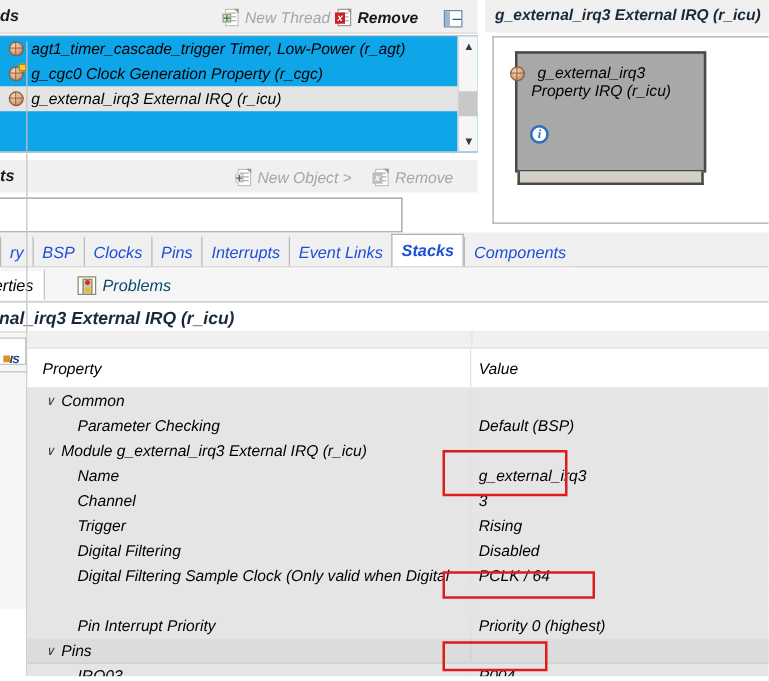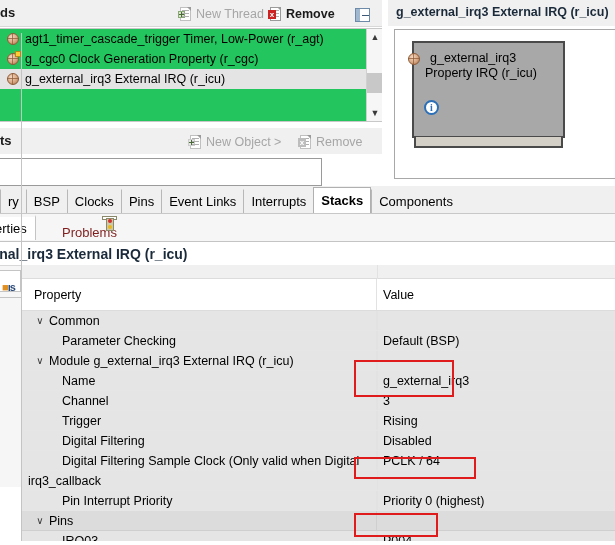--- a/index.html
+++ b/index.html
@@ -4,21 +4,21 @@
 <style>
   * { box-sizing: border-box; margin: 0; padding: 0; }
   html, body {
     width: 615px; height: 545px;
     font-family: "Liberation Sans", sans-serif;
     font-size: 12px;
     color: #000;
     background: #ffffff;
     overflow: hidden;
   }
-  #root { position: relative; width: 615px; height: 545px; }
+  #root { position: relative; width: 615px; height: 545px; font-style: italic; }
 
   
   .abs { position: absolute; }
   .nosel { user-select: none; }
 
   
   #threads-panel { left: 0; top: 0; width: 382px; height: 128px; background: #fff; }
   #threads-toolbar {
     left: 0; top: 0; width: 382px; height: 27px;
     background: #f0f0f0;
@@ -78,21 +78,21 @@
     background: #9fb8d0;
   }
   #collapse-glyph:after {
     content: ""; position: absolute; left: 6px; top: 6px; width: 7px; height: 1px;
     background: #3c5a78;
   }
 
   
   #threads-list {
     left: 0; top: 28px; width: 382px; height: 94px;
-    background: #22c55e; border: 1px solid #c8c8c8; border-left: 0; border-right: 0;
+    background: #0ea5e9; border: 1px solid #c8c8c8; border-left: 0; border-right: 0;
   }
   .tree-row {
     position: relative; height: 20px; display: flex; align-items: center;
     padding-left: 6px; font-size: 12.5px; white-space: nowrap;
   }
   .tree-row.sel { background: #e4e4e4; }
   .mod-ico {
     position: relative; width: 14px; height: 14px; margin-right: 5px; flex: 0 0 14px;
   }
   .mod-ico .ball {
@@ -174,38 +174,38 @@
   }
 
   
   #tabbar {
     left: 0; top: 186px; width: 615px; height: 28px;
     background: #f0f0f0; border-bottom: 1px solid #c8c8c8;
   }
   #tabbar-inner { position: absolute; left: 0; bottom: 0; display: flex; align-items: flex-end; height: 26px; }
   .ptab {
     height: 24px; display: flex; align-items: center; padding: 0 7px;
-    font-size: 13px; color: #000000; background: #f0f0f0;
+    font-size: 13px; color: #1d4ed8; background: #f0f0f0;
     border-left: 1px solid #b8b8b8; border-top: 1px solid transparent;
   }
   .ptab.active {
     background: #ffffff; border: 1px solid #b0b0b0; border-bottom: 0;
     font-weight: bold; height: 26px; position: relative; z-index: 2;
   }
 
   
   #viewtabs { left: 0; top: 214px; width: 615px; height: 28px; background: #f6f6f6; }
   #viewtab-properties {
     left: -14px; top: 1px; height: 25px; display: flex; align-items: center;
     padding: 0 8px; font-size: 13px; background: #fff;
     border: 1px solid #c4c4c4; border-bottom: 0; border-top: 2px solid #f6f6f6;
   }
   #viewtab-problems {
-    left: 62px; top: 2px; height: 24px; display: flex; align-items: flex-end;
-    gap: 5px; font-size: 13px; color: #7f1d1d; flex-direction: column;
+    left: 62px; top: 2px; height: 24px; display: flex; align-items: center;
+    gap: 5px; font-size: 13px; color: #0c4a6e;
   }
   #problems-ico { position: relative; width: 15px; height: 15px; background: #fff; border: 1px solid #8a8a6a; }
   #problems-ico .sig { position: absolute; left: 3px; top: 1px; width: 8px; height: 13px; background: #cfc9a8; border: 1px solid #8a8a6a; }
   #problems-ico .r { position: absolute; left: 5px; top: 2px; width: 4px; height: 4px; border-radius: 50%; background: #d03030; }
   #problems-ico .y { position: absolute; left: 5px; top: 8px; width: 4px; height: 4px; border-radius: 50%; background: #e8b820; }
   #viewtabs-underline { left: 0; top: 241px; width: 615px; height: 1px; background: #c4c4c4; }
 
   
   #props-title {
     left: -14px; top: 246px; font-size: 14px; font-weight: bold; color: #1a2a3a;
@@ -399,22 +399,22 @@
       </div>
     </div>
   </div>
 
   <div id="tabbar" class="abs">
     <div id="tabbar-inner">
       <div class="ptab">ry</div>
       <div class="ptab">BSP</div>
       <div class="ptab">Clocks</div>
       <div class="ptab">Pins</div>
+      <div class="ptab">Interrupts</div>
       <div class="ptab">Event Links</div>
-      <div class="ptab">Interrupts</div>
       <div class="ptab active">Stacks</div>
       <div class="ptab">Components</div>
     </div>
   </div>
 
   <div id="viewtabs" class="abs">
     <div id="viewtab-properties" class="abs">erties</div>
     <div id="viewtab-problems" class="abs">
       <span id="problems-ico">
         <span class="sig"></span>
@@ -490,21 +490,20 @@
         <div class="pcell-prop indent-2">Digital Filtering</div>
         <div class="pcell-val">Disabled</div>
       </div>
 
       <div class="prow">
         <div class="pcell-prop indent-2">Digital Filtering Sample Clock (Only valid when Digital</div>
         <div class="pcell-val">PCLK / 64</div>
       </div>
 
       <div class="prow">
-        <div class="pcell-val">irq3_callback</div>
       </div>
 
       <div class="prow">
         <div class="pcell-prop indent-2">Pin Interrupt Priority</div>
         <div class="pcell-val">Priority 0 (highest)</div>
       </div>
 
       <div class="prow group">
         <div class="pcell-prop indent-1">
           <span class="twisty">∨</span>

